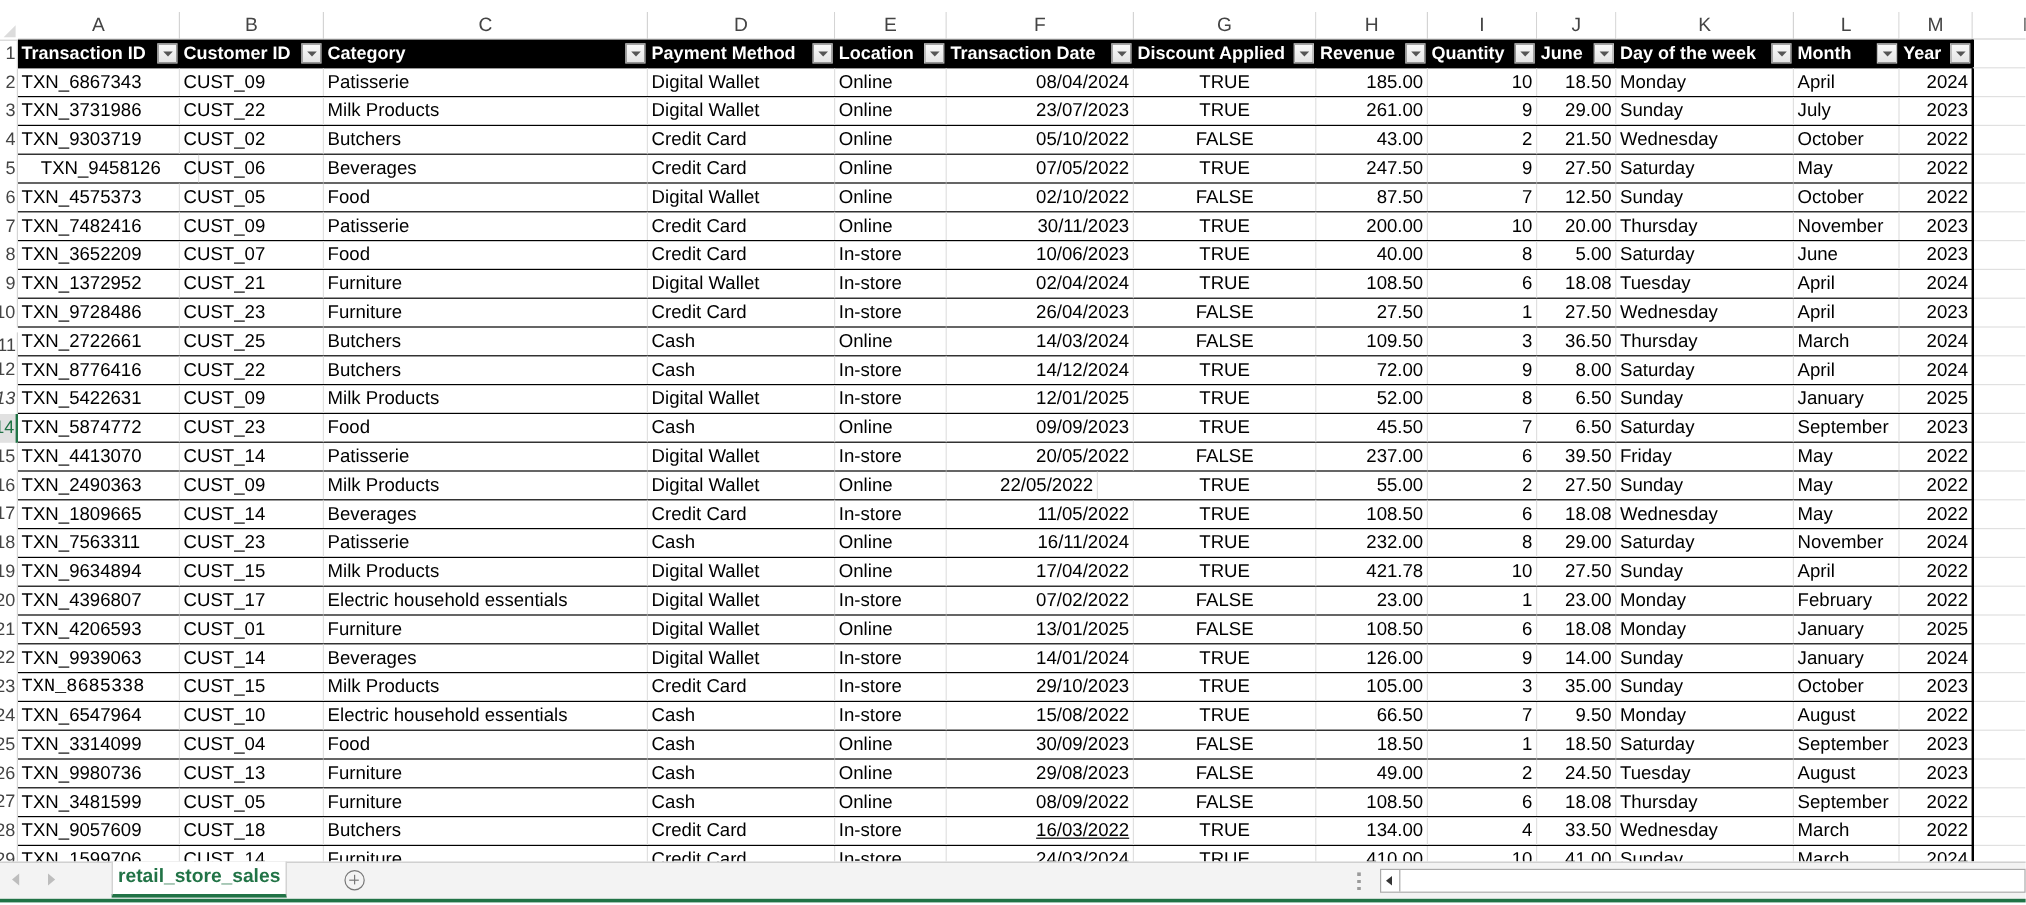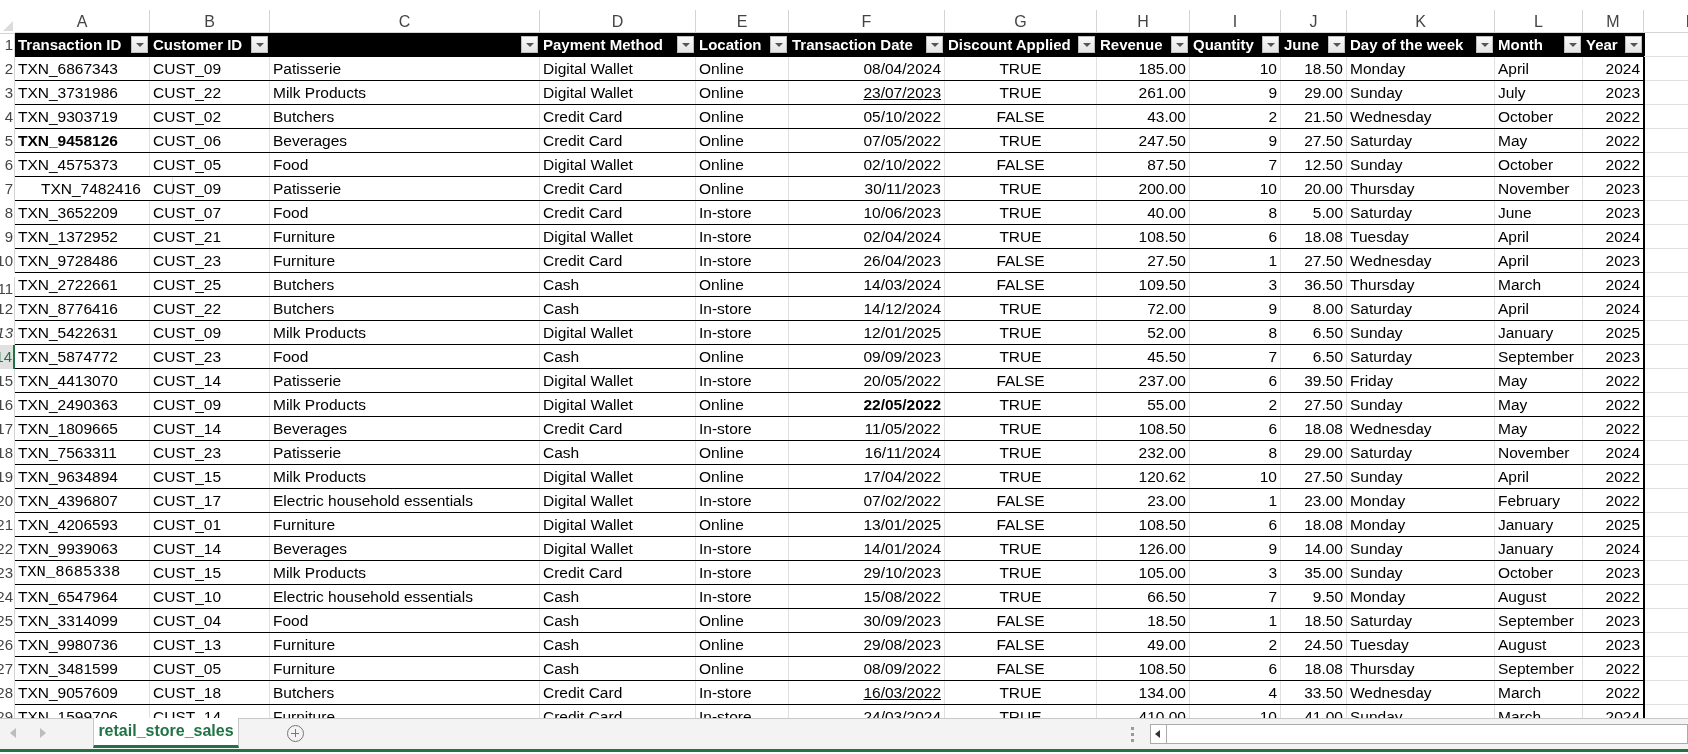--- a/index.html
+++ b/index.html
@@ -107,20 +107,21 @@
       <div class="col-letter" style="left: 1347px; width: 148px;">K</div>
       <div class="col-letter" style="left: 1495px; width: 88px;">L</div>
       <div class="col-letter" style="left: 1583px; width: 61px;">M</div>
       <div class="col-letter" style="left: 1644px; width: 96px;">N</div>
     </div>
   <div class="table-header-row" id="headerRow" style="width: 1629px;">
       <div class="th" style="left: 0px; width: 117px;">Transaction ID</div>
       <div class="filter-btn" style="left: 116px;"></div>
       <div class="th" style="left: 135px; width: 102px;">Customer ID</div>
       <div class="filter-btn" style="left: 236px;"></div>
+      <div class="th" style="left: 255px; width: 252px;">Category</div>
       <div class="filter-btn" style="left: 506px;"></div>
       <div class="th" style="left: 525px; width: 138px;">Payment Method</div>
       <div class="filter-btn" style="left: 662px;"></div>
       <div class="th" style="left: 681px; width: 75px;">Location</div>
       <div class="filter-btn" style="left: 755px;"></div>
       <div class="th" style="left: 774px; width: 138px;">Transaction Date</div>
       <div class="filter-btn" style="left: 911px;"></div>
       <div class="th" style="left: 930px; width: 134px;">Discount Applied</div>
       <div class="filter-btn" style="left: 1063px;"></div>
       <div class="th" style="left: 1082px; width: 75px;">Revenue</div>
@@ -154,21 +155,21 @@
         <div class="td r" style="left: 1568px; width: 61px;">2024</div>
       </div>
       <div class="gridline-row" style="top: 80px;"></div>
       <div class="row-header" style="top: 81px; height: 24px; line-height: 24px;">3</div>
       <div class="data-row" style="top: 81px; width: 1629px;">
         <div class="td l" style="left: 0px; width: 135px;">TXN_3731986</div>
         <div class="td l" style="left: 135px; width: 120px;">CUST_22</div>
         <div class="td l" style="left: 255px; width: 270px;">Milk Products</div>
         <div class="td l" style="left: 525px; width: 156px;">Digital Wallet</div>
         <div class="td l" style="left: 681px; width: 93px;">Online</div>
-        <div class="td r" style="left: 774px; width: 156px; text-decoration: underline;">23/07/2023</div>
+        <div class="td r" style="left: 774px; width: 156px;">23/07/2023</div>
         <div class="td c" style="left: 930px; width: 152px;">TRUE</div>
         <div class="td r" style="left: 1082px; width: 93px;">261.00</div>
         <div class="td r" style="left: 1175px; width: 91px;">9</div>
         <div class="td r" style="left: 1266px; width: 66px;">29.00</div>
         <div class="td l" style="left: 1332px; width: 148px;">Sunday</div>
         <div class="td l" style="left: 1480px; width: 88px;">July</div>
         <div class="td r" style="left: 1568px; width: 61px;">2023</div>
       </div>
       <div class="gridline-row" style="top: 104px;"></div>
       <div class="row-header" style="top: 105px; height: 24px; line-height: 24px;">4</div>
@@ -183,21 +184,21 @@
         <div class="td r" style="left: 1082px; width: 93px;">43.00</div>
         <div class="td r" style="left: 1175px; width: 91px;">2</div>
         <div class="td r" style="left: 1266px; width: 66px;">21.50</div>
         <div class="td l" style="left: 1332px; width: 148px;">Wednesday</div>
         <div class="td l" style="left: 1480px; width: 88px;">October</div>
         <div class="td r" style="left: 1568px; width: 61px;">2022</div>
       </div>
       <div class="gridline-row" style="top: 128px;"></div>
       <div class="row-header" style="top: 129px; height: 24px; line-height: 24px;">5</div>
       <div class="data-row" style="top: 129px; width: 1629px;">
-        <div class="td l" style="left: 0px; width: 135px; font-weight: bold;">TXN_9458126</div>
+        <div class="td l" style="left: 16px; width: 135px;">TXN_9458126</div>
         <div class="td l" style="left: 135px; width: 120px;">CUST_06</div>
         <div class="td l" style="left: 255px; width: 270px;">Beverages</div>
         <div class="td l" style="left: 525px; width: 156px;">Credit Card</div>
         <div class="td l" style="left: 681px; width: 93px;">Online</div>
         <div class="td r" style="left: 774px; width: 156px;">07/05/2022</div>
         <div class="td c" style="left: 930px; width: 152px;">TRUE</div>
         <div class="td r" style="left: 1082px; width: 93px;">247.50</div>
         <div class="td r" style="left: 1175px; width: 91px;">9</div>
         <div class="td r" style="left: 1266px; width: 66px;">27.50</div>
         <div class="td l" style="left: 1332px; width: 148px;">Saturday</div>
@@ -217,21 +218,21 @@
         <div class="td r" style="left: 1082px; width: 93px;">87.50</div>
         <div class="td r" style="left: 1175px; width: 91px;">7</div>
         <div class="td r" style="left: 1266px; width: 66px;">12.50</div>
         <div class="td l" style="left: 1332px; width: 148px;">Sunday</div>
         <div class="td l" style="left: 1480px; width: 88px;">October</div>
         <div class="td r" style="left: 1568px; width: 61px;">2022</div>
       </div>
       <div class="gridline-row" style="top: 176px;"></div>
       <div class="row-header" style="top: 177px; height: 24px; line-height: 24px;">7</div>
       <div class="data-row" style="top: 177px; width: 1629px;">
-        <div class="td l" style="left: 0px; width: 135px; margin-left: 23px;">TXN_7482416</div>
+        <div class="td l" style="left: 0px; width: 135px;">TXN_7482416</div>
         <div class="td l" style="left: 135px; width: 120px;">CUST_09</div>
         <div class="td l" style="left: 255px; width: 270px;">Patisserie</div>
         <div class="td l" style="left: 525px; width: 156px;">Credit Card</div>
         <div class="td l" style="left: 681px; width: 93px;">Online</div>
         <div class="td r" style="left: 774px; width: 156px;">30/11/2023</div>
         <div class="td c" style="left: 930px; width: 152px;">TRUE</div>
         <div class="td r" style="left: 1082px; width: 93px;">200.00</div>
         <div class="td r" style="left: 1175px; width: 91px;">10</div>
         <div class="td r" style="left: 1266px; width: 66px;">20.00</div>
         <div class="td l" style="left: 1332px; width: 148px;">Thursday</div>
@@ -375,21 +376,21 @@
         <div class="td r" style="left: 1568px; width: 61px;">2022</div>
       </div>
       <div class="gridline-row" style="top: 392px;"></div>
       <div class="row-header" style="top: 393px; height: 24px; line-height: 24px;">16</div>
       <div class="data-row" style="top: 393px; width: 1629px;">
         <div class="td l" style="left: 0px; width: 135px;">TXN_2490363</div>
         <div class="td l" style="left: 135px; width: 120px;">CUST_09</div>
         <div class="td l" style="left: 255px; width: 270px;">Milk Products</div>
         <div class="td l" style="left: 525px; width: 156px;">Digital Wallet</div>
         <div class="td l" style="left: 681px; width: 93px;">Online</div>
-        <div class="td r" style="left: 774px; width: 156px; font-weight: bold;">22/05/2022</div>
+        <div class="td r" style="left: 744px; width: 156px;">22/05/2022</div>
         <div class="td c" style="left: 930px; width: 152px;">TRUE</div>
         <div class="td r" style="left: 1082px; width: 93px;">55.00</div>
         <div class="td r" style="left: 1175px; width: 91px;">2</div>
         <div class="td r" style="left: 1266px; width: 66px;">27.50</div>
         <div class="td l" style="left: 1332px; width: 148px;">Sunday</div>
         <div class="td l" style="left: 1480px; width: 88px;">May</div>
         <div class="td r" style="left: 1568px; width: 61px;">2022</div>
       </div>
       <div class="gridline-row" style="top: 416px;"></div>
       <div class="row-header" style="top: 417px; height: 24px; line-height: 24px;">17</div>
@@ -428,21 +429,21 @@
       <div class="gridline-row" style="top: 464px;"></div>
       <div class="row-header" style="top: 465px; height: 24px; line-height: 24px;">19</div>
       <div class="data-row" style="top: 465px; width: 1629px;">
         <div class="td l" style="left: 0px; width: 135px;">TXN_9634894</div>
         <div class="td l" style="left: 135px; width: 120px;">CUST_15</div>
         <div class="td l" style="left: 255px; width: 270px;">Milk Products</div>
         <div class="td l" style="left: 525px; width: 156px;">Digital Wallet</div>
         <div class="td l" style="left: 681px; width: 93px;">Online</div>
         <div class="td r" style="left: 774px; width: 156px;">17/04/2022</div>
         <div class="td c" style="left: 930px; width: 152px;">TRUE</div>
-        <div class="td r" style="left: 1082px; width: 93px;">120.62</div>
+        <div class="td r" style="left: 1082px; width: 93px;">421.78</div>
         <div class="td r" style="left: 1175px; width: 91px;">10</div>
         <div class="td r" style="left: 1266px; width: 66px;">27.50</div>
         <div class="td l" style="left: 1332px; width: 148px;">Sunday</div>
         <div class="td l" style="left: 1480px; width: 88px;">April</div>
         <div class="td r" style="left: 1568px; width: 61px;">2022</div>
       </div>
       <div class="gridline-row" style="top: 488px;"></div>
       <div class="row-header" style="top: 489px; height: 24px; line-height: 24px;">20</div>
       <div class="data-row" style="top: 489px; width: 1629px;">
         <div class="td l" style="left: 0px; width: 135px;">TXN_4396807</div>

